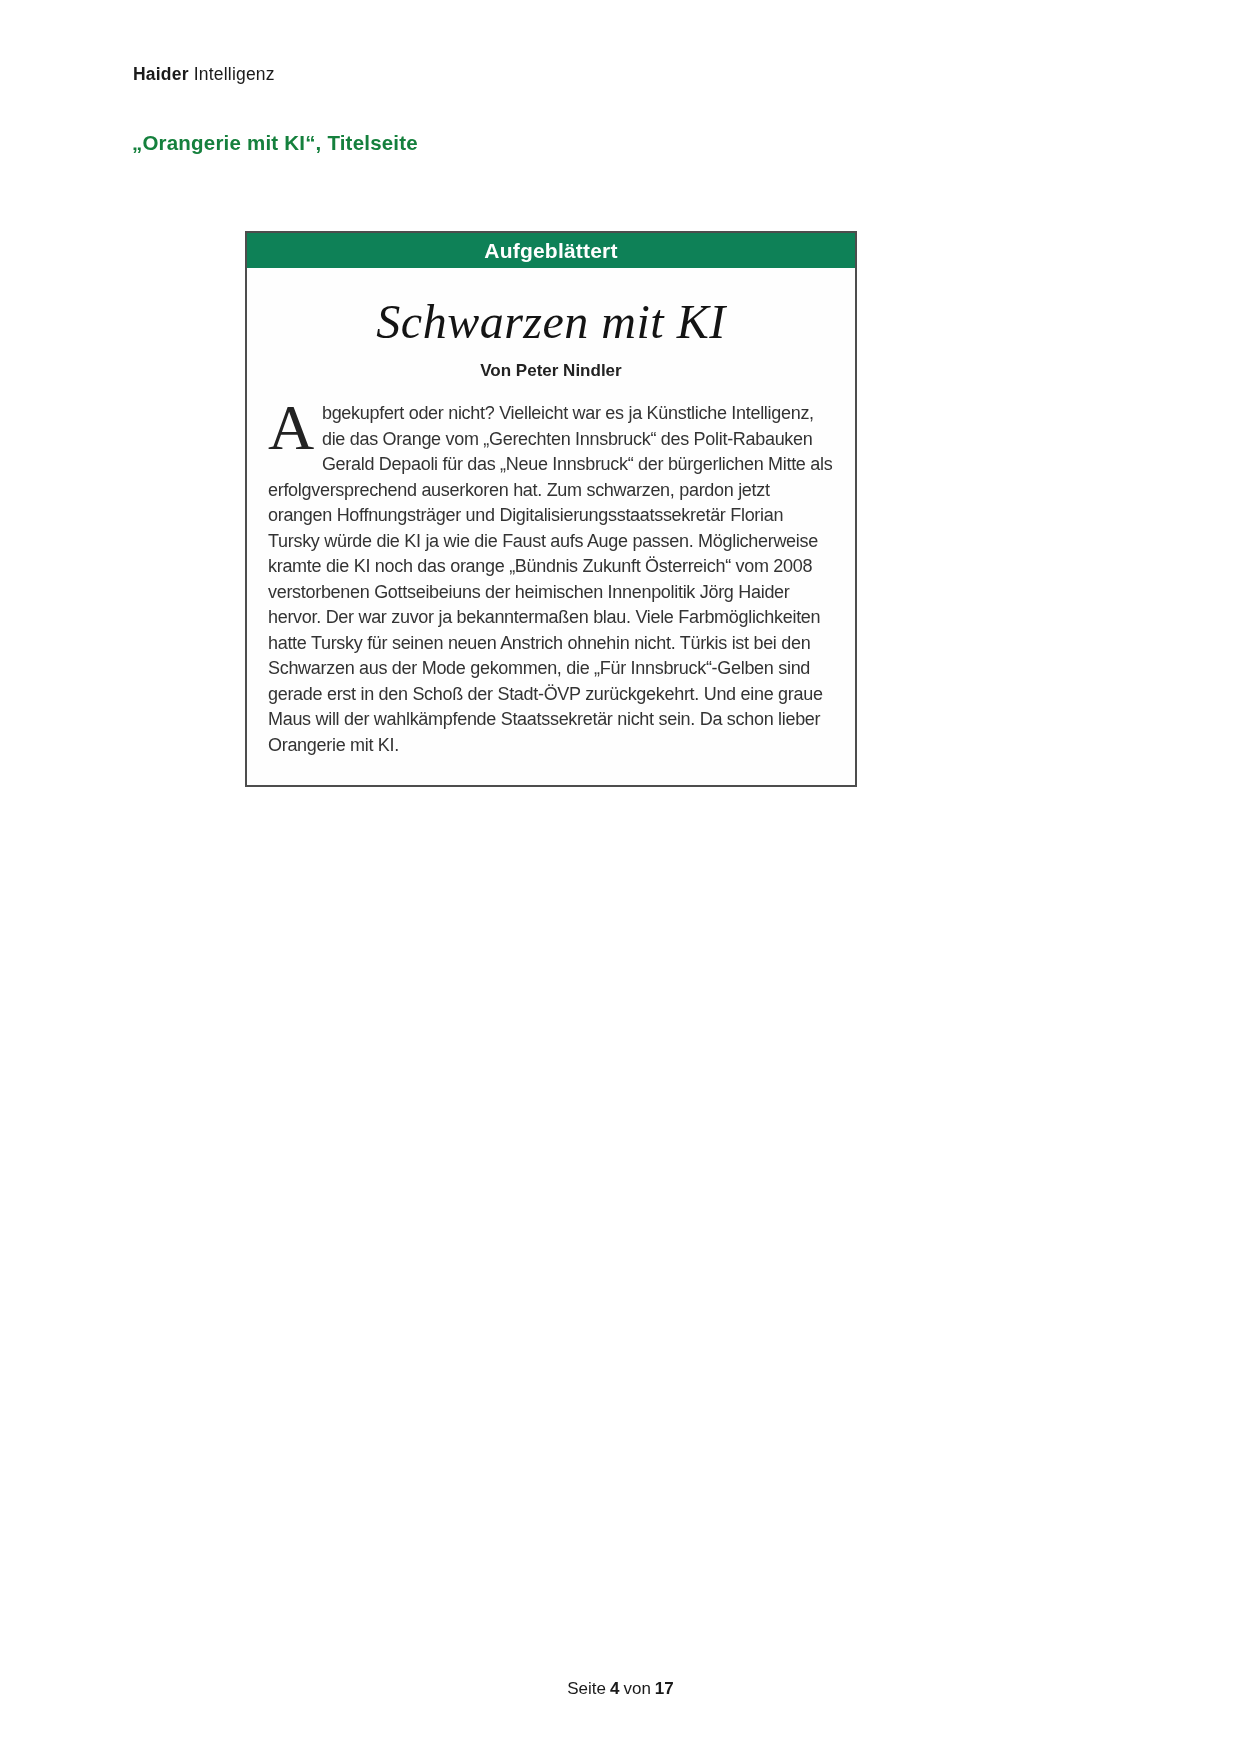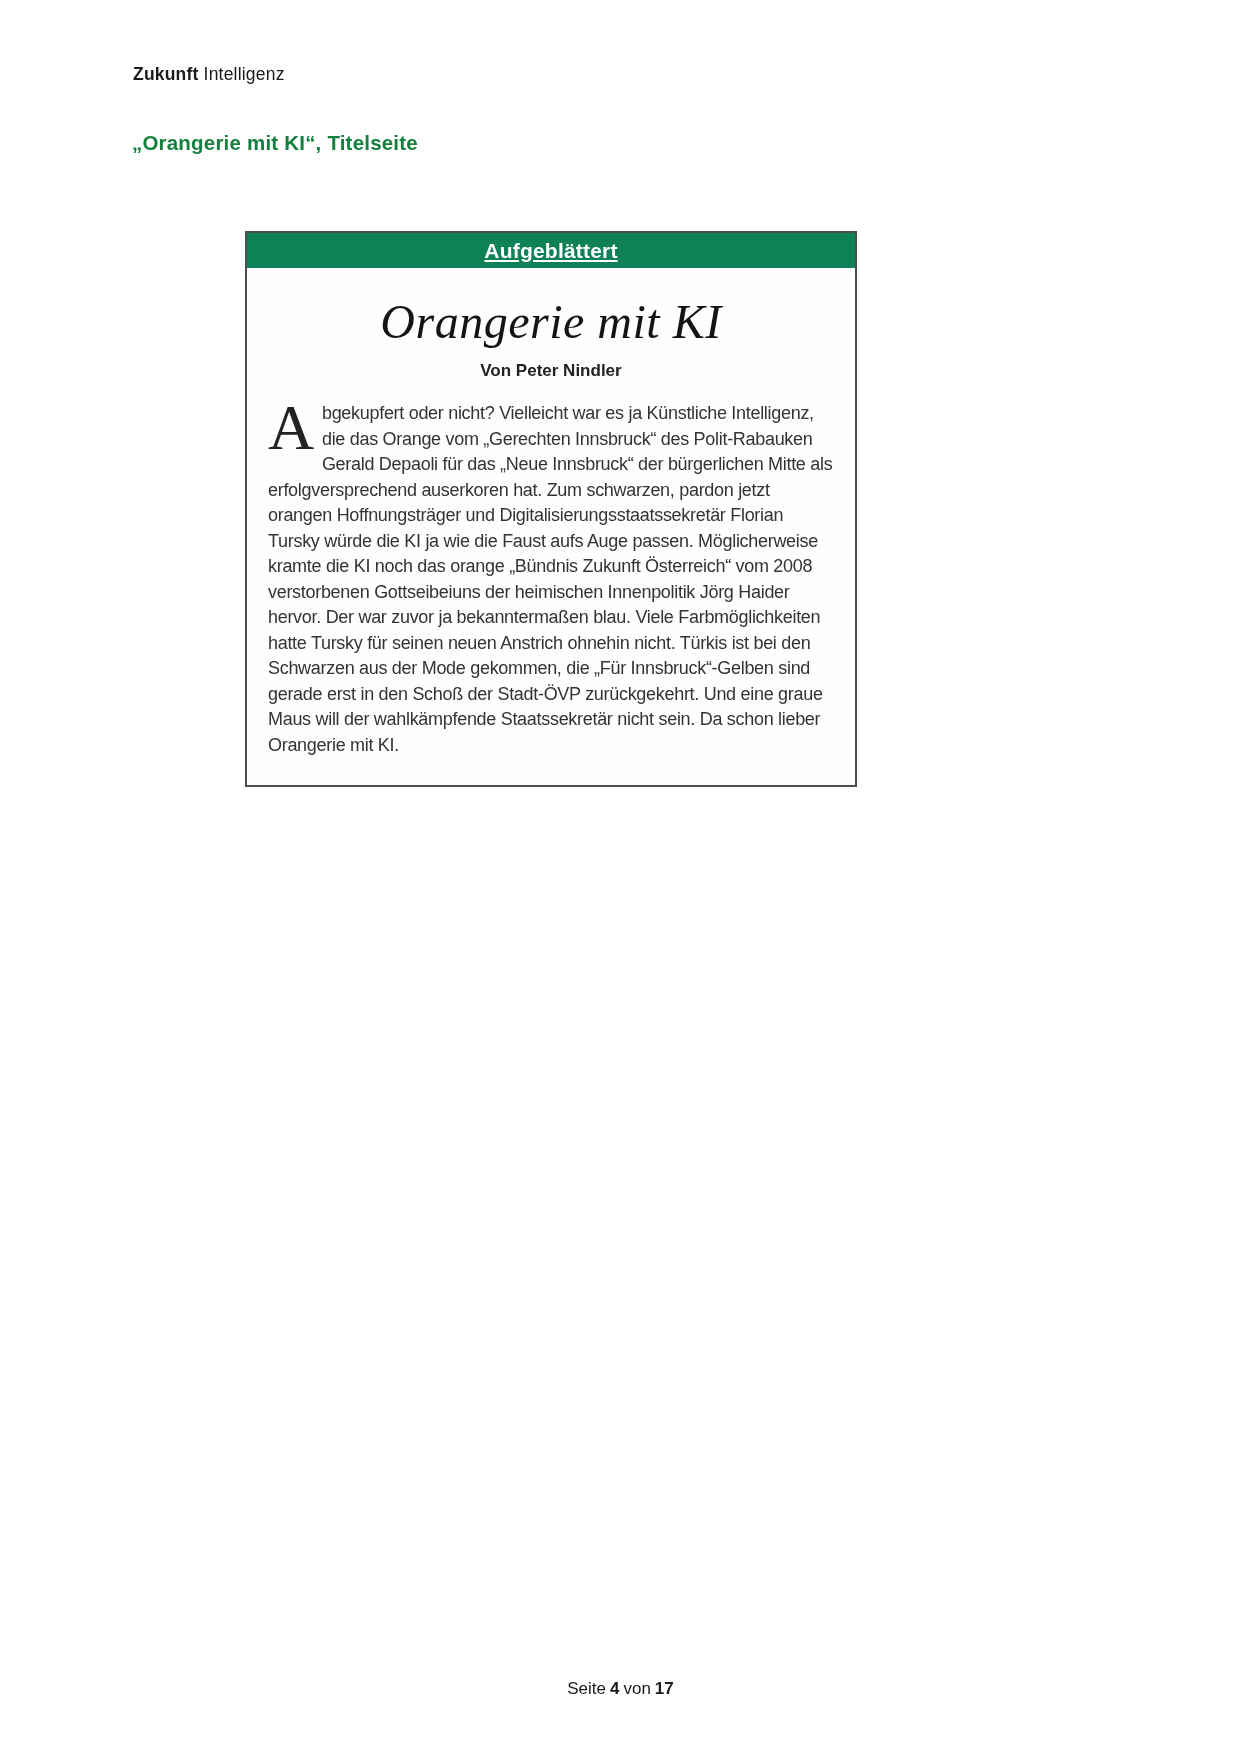--- a/index.html
+++ b/index.html
@@ -52,21 +52,20 @@
     background: #0e8157;
     display: flex;
     align-items: center;
     justify-content: center;
   }
   .clip-header-label {
     color: #ffffff;
     font-weight: bold;
     font-size: 21px;
     letter-spacing: 0.2px;
-    text-decoration: underline;
   }
   .headline {
     margin-top: 26px;
     text-align: center;
     font-family: "Liberation Serif", "DejaVu Serif", serif;
     font-style: italic;
     font-weight: normal;
     font-size: 48px;
     color: #141414;
     letter-spacing: 0.5px;
@@ -107,30 +106,30 @@
     color: #1b1b1b;
     margin-top: 27px;
   }
   .page-footer span { margin: 0 2px; }
   .page-footer .bold { font-weight: bold; }
 </style>
 </head>
 <body>
 
 <div class="masthead">
-  <span class="bold">Zukunft</span><span> Intelligenz</span>
+  <span class="bold">Haider</span><span> Intelligenz</span>
 </div>
 
 <div class="doc-title">„Orangerie mit KI“, Titelseite</div>
 
 <div class="clipping">
   <div class="clip-header" style="background: rgb(14, 129, 87);">
     <span class="clip-header-label">Aufgeblättert</span>
   </div>
-  <div class="headline">Orangerie mit KI</div>
+  <div class="headline">Schwarzen mit KI</div>
   <div class="byline">Von Peter Nindler</div>
   <div class="article-body">
     <span class="dropcap">A</span><span>bgekupfert oder nicht? Vielleicht war es ja Künstliche Intelligenz, die das Orange vom „Gerechten Innsbruck“ des Polit-Rabauken Gerald Depaoli für das „Neue Innsbruck“ der bürgerlichen Mitte als erfolgversprechend auserkoren hat. Zum schwarzen, pardon jetzt orangen Hoffnungsträger und Digitalisierungsstaatssekretär Florian Tursky würde die KI ja wie die Faust aufs Auge passen. Möglicherweise kramte die KI noch das orange „Bündnis Zukunft Österreich“ vom 2008 verstorbenen Gottseibeiuns der heimischen Innenpolitik Jörg Haider hervor. Der war zuvor ja bekanntermaßen blau. Viele Farbmöglichkeiten hatte Tursky für seinen neuen Anstrich ohnehin nicht. Türkis ist bei den Schwarzen aus der Mode gekommen, die „Für Innsbruck“-Gelben sind gerade erst in den Schoß der Stadt-ÖVP zurückgekehrt. Und eine graue Maus will der wahlkämpfende Staatssekretär nicht sein. Da schon lieber Orangerie mit KI.</span>
   </div>
 </div>
 
 <div class="page-footer">
   <span>Seite</span><span class="bold">4</span><span>von</span><span class="bold">17</span>
 </div>
 

